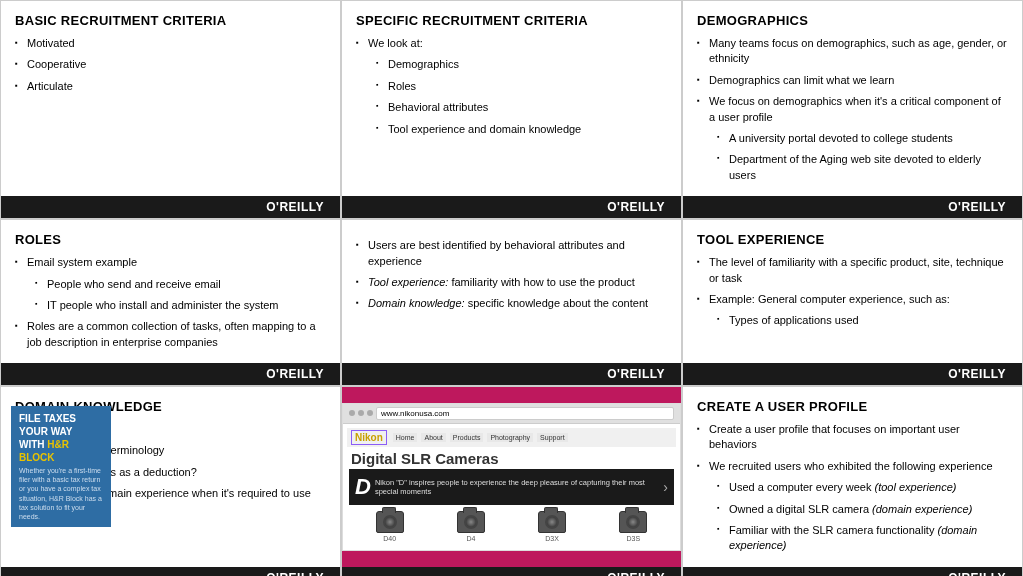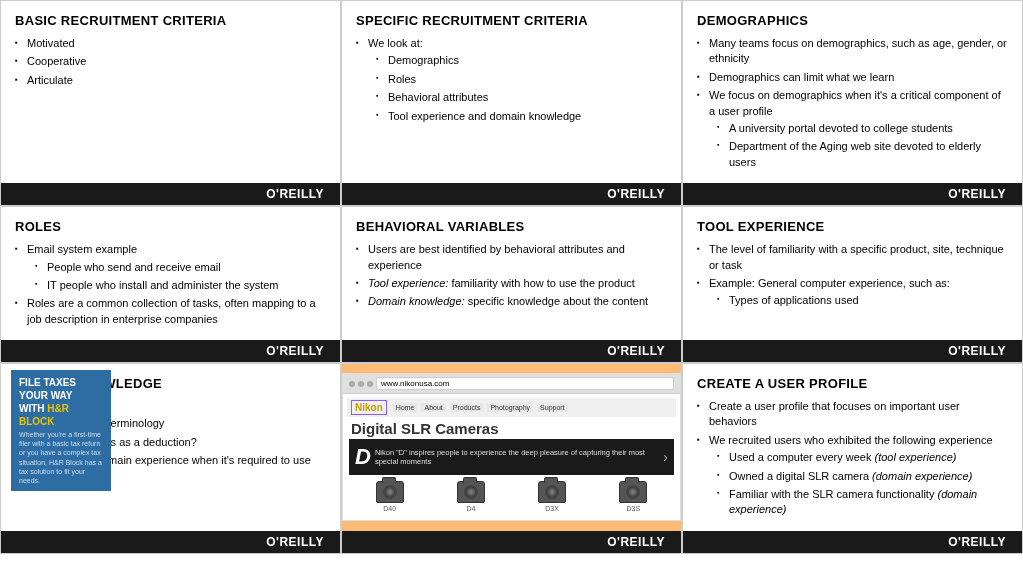--- a/index.html
+++ b/index.html
@@ -42,20 +42,21 @@
     }
     ul {
       list-style: none;
       padding: 0;
     }
     ul li {
       padding-left: 12px;
       position: relative;
       margin-bottom: 3px;
       line-height: 1.4;
+      margin-top: 6px;
     }
     ul li::before {
       content: "▪";
       position: absolute;
       left: 0;
       font-size: 8px;
       top: 1px;
     }
     ul li ul li::before {
       content: "▪";
@@ -65,21 +66,21 @@
       margin-top: 2px;
       margin-left: 8px;
     }
     .italic { font-style: italic; }
     .image-cell .cell-content {
       padding: 0;
       display: flex;
       flex-direction: column;
       align-items: center;
       justify-content: center;
-      background: #fdba74;
+      background: #be185d;
       position: relative;
       overflow: hidden;
     }
     .mock-browser {
       width: 100%;
       background: #fff;
       border: 1px solid #ddd;
       font-size: 9px;
     }
     .mock-browser-bar {
@@ -284,21 +285,20 @@
           </ul>
         </li>
         <li>Roles are a common collection of tasks, often mapping to a job description in enterprise companies</li>
       </ul>
     </div>
     <div class="cell-footer">O'REILLY</div>
   </div>
 
   <div class="cell">
     <div class="cell-content">
-      <div class="cell-title">BEHAVIORAL VARIABLES</div>
       <ul>
         <li>Users are best identified by behavioral attributes and experience</li>
         <li><span class="italic">Tool experience:</span> familiarity with how to use the product</li>
         <li><span class="italic">Domain knowledge:</span> specific knowledge about the content</li>
       </ul>
     </div>
     <div class="cell-footer">O'REILLY</div>
   </div>
 
   <div class="cell">

